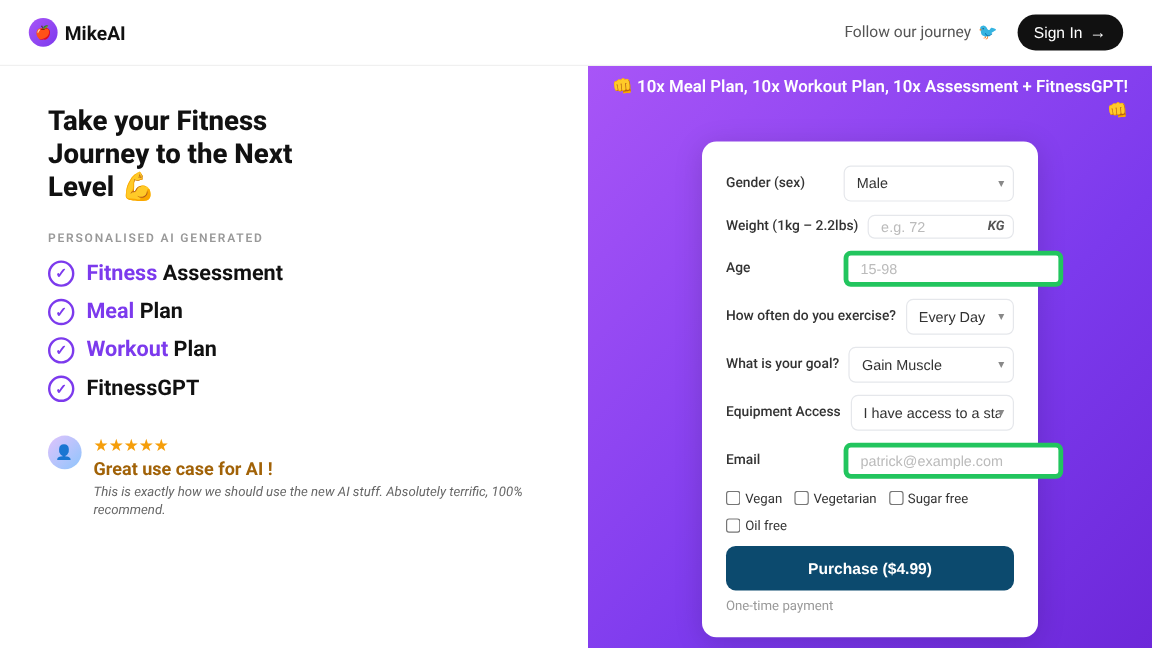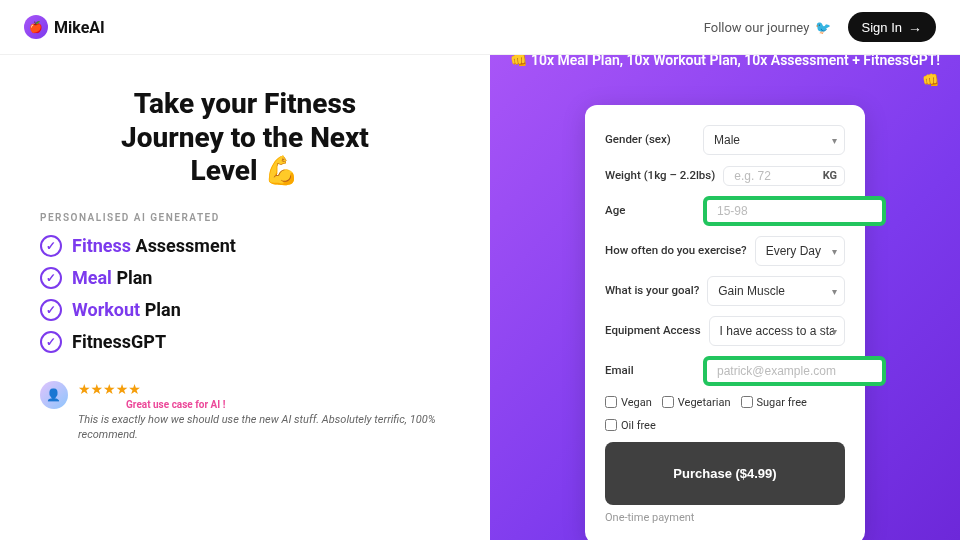--- a/index.html
+++ b/index.html
@@ -81,26 +81,25 @@
     .left-panel {
       width: 490px;
       background: #fff;
       padding: 32px 40px;
       display: flex;
       flex-direction: column;
       justify-content: flex-start;
     }
 
     .hero-title {
-      font-size: 28px;
+      font-size: 23px;
       font-weight: 800;
       line-height: 1.2;
       color: #111;
       margin-bottom: 24px;
-      text-align: center;
     }
 
     .personalized-label {
       font-size: 10px;
       font-weight: 600;
       letter-spacing: 1.5px;
       color: #999;
       text-transform: uppercase;
       margin-bottom: 12px;
     }
@@ -146,25 +145,24 @@
       display: flex; align-items: center; justify-content: center;
       font-size: 12px;
     }
     .review-content {}
     .stars {
       color: #f59e0b;
       font-size: 14px;
       margin-bottom: 2px;
     }
     .review-title {
-      font-size: 10px;
+      font-size: 15px;
       font-weight: 700;
-      color: #ec4899;
+      color: #a16207;
       margin-bottom: 2px;
-      margin-left: 48px;
     }
     .review-text {
       font-size: 11px;
       color: #666;
       line-height: 1.4;
       font-style: italic;
     }
 
     
     .right-panel {
@@ -278,20 +276,21 @@
     }
     .weight-input::placeholder { color: #bbb; }
     .kg-label {
       position: absolute;
       right: 8px;
       top: 50%;
       transform: translateY(-50%);
       font-size: 11px;
       font-weight: 700;
       color: #555;
+      font-style: italic;
     }
 
     .checkbox-row {
       display: flex;
       align-items: center;
       gap: 10px;
       margin-bottom: 10px;
       flex-wrap: wrap;
     }
     .checkbox-item {
@@ -302,25 +301,25 @@
       color: #333;
       cursor: pointer;
     }
     .checkbox-item input[type="checkbox"] {
       width: 12px; height: 12px;
       cursor: pointer;
     }
 
     .purchase-btn {
       width: 100%;
-      background: #404040;
+      background: #0c4a6e;
       color: #fff;
       border: none;
       border-radius: 8px;
-      padding: 24px;
+      padding: 11px;
       font-size: 13px;
       font-weight: 700;
       cursor: pointer;
       margin-bottom: 6px;
     }
     .one-time-text {
       text-align: left;
       font-size: 11px;
       color: #999;
     }

